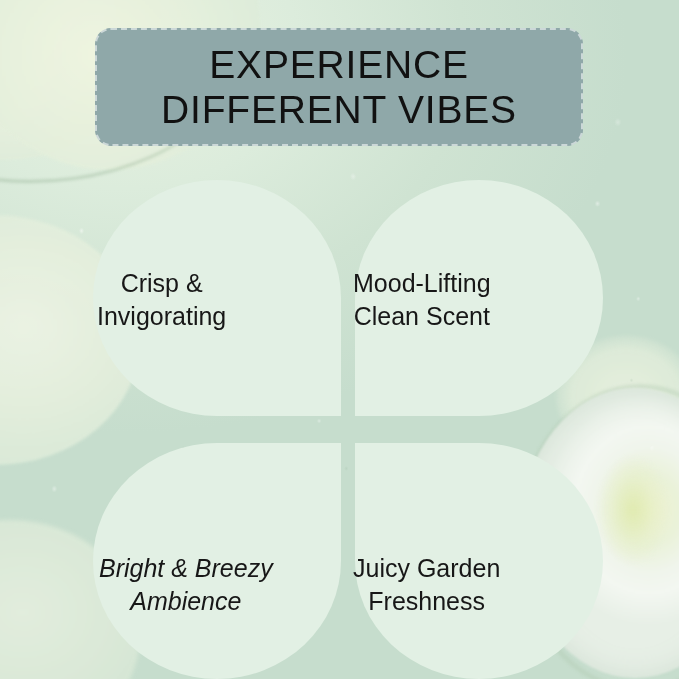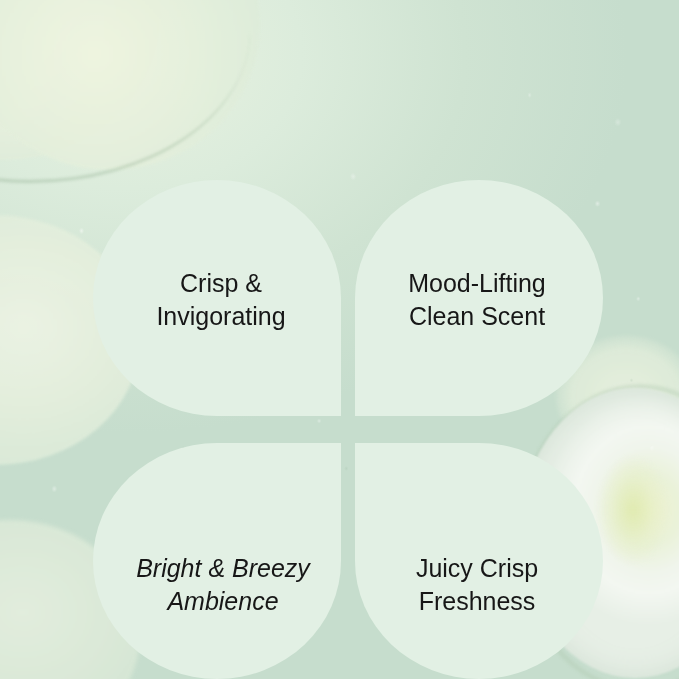--- a/index.html
+++ b/index.html
@@ -166,21 +166,20 @@
   }
 
   
   .petals{position:absolute;left:0;top:0;width:679px;height:679px;}
   .petal{
     position:absolute;
     width:248px;height:236px;
     background:#e2f0e4;
     display:flex;
     align-items:center;
-    justify-content:center;
     text-align:center;
     box-sizing:border-box;
   }
   .petal-label{
     color:#171717;
     font-size:25px;
     line-height:33px;
     font-weight:400;
     white-space:pre-line;
     font-family:"Liberation Sans", sans-serif;
@@ -208,37 +207,41 @@
   <div class="cuke-tl-edge"></div>
   <div class="cuke-ml"></div>
   <div class="cuke-bl"></div>
   <div class="cuke-tr"></div>
   <div class="cuke-r-rind"></div>
   <div class="cuke-r"></div>
   <div class="cuke-r-seed"></div>
   <div class="drops"></div>
   <div class="drops-b"></div>
 
+  <div class="header-box">
+    <div class="header-title">EXPERIENCE
+DIFFERENT VIBES</div>
+  </div>
 
   <div class="petals">
 
     <div class="petal petal-tl">
       <div class="petal-label">Crisp &amp;
 Invigorating</div>
     </div>
 
     <div class="petal petal-tr">
       <div class="petal-label">Mood-Lifting
 Clean Scent</div>
     </div>
 
     <div class="petal petal-bl">
       <div class="petal-label">Bright &amp; Breezy
 Ambience</div>
     </div>
 
     <div class="petal petal-br">
-      <div class="petal-label">Juicy Crisp
+      <div class="petal-label">Juicy Garden
 Freshness</div>
     </div>
 
   </div>
 </div>
 
 </body></html>

